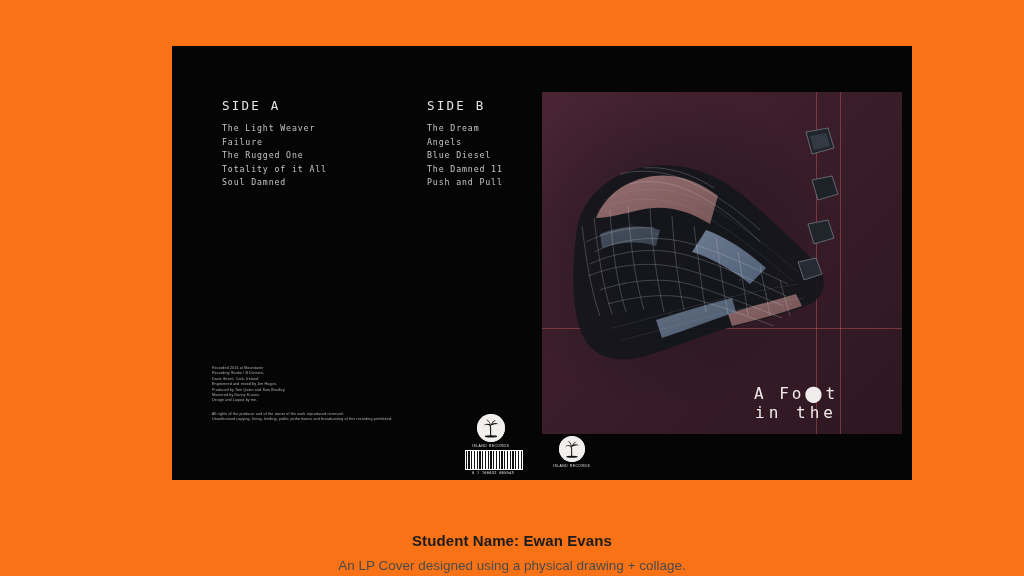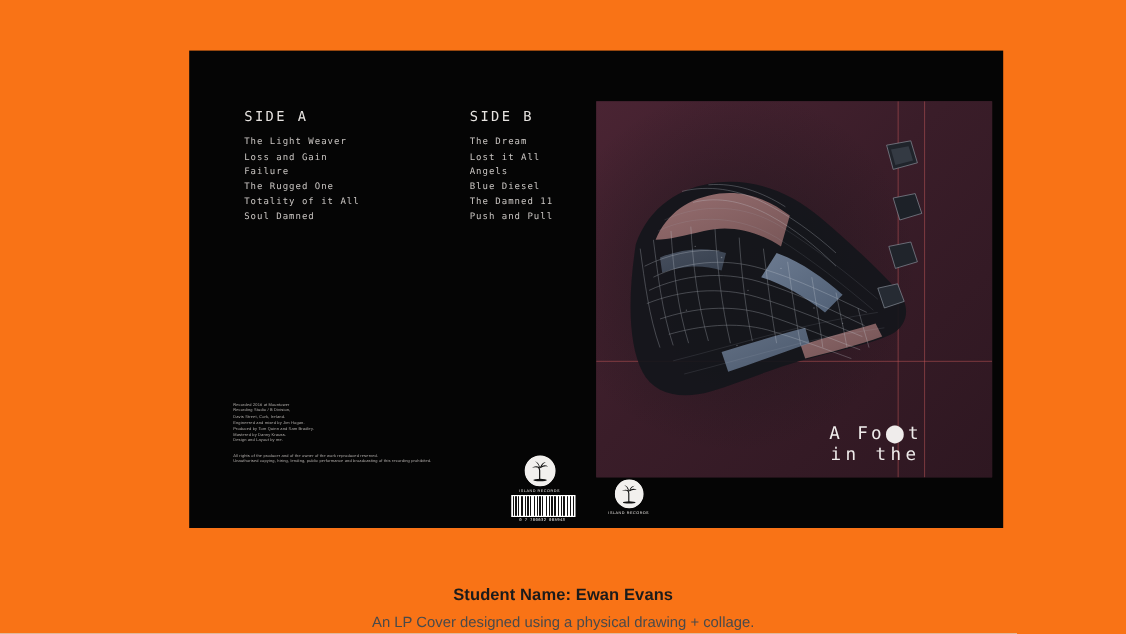--- a/index.html
+++ b/index.html
@@ -217,33 +217,31 @@
 <div id="page">
 
   <div class="artwork">
 
     <div class="tracklists">
 
       <div class="tracklist">
         <div class="side-title">SIDE A</div>
         <ol>
           <li>The Light Weaver</li>
-          <li>Loss and Gain</li>
           <li>Failure</li>
           <li>The Rugged One</li>
           <li>Totality of it All</li>
           <li>Soul Damned</li>
         </ol>
       </div>
 
       <div class="tracklist">
         <div class="side-title">SIDE B</div>
         <ol>
           <li>The Dream</li>
-          <li>Lost it All</li>
           <li>Angels</li>
           <li>Blue Diesel</li>
           <li>The Damned 11</li>
           <li>Push and Pull</li>
         </ol>
       </div>
 
     </div>
 
     <div class="credits">

